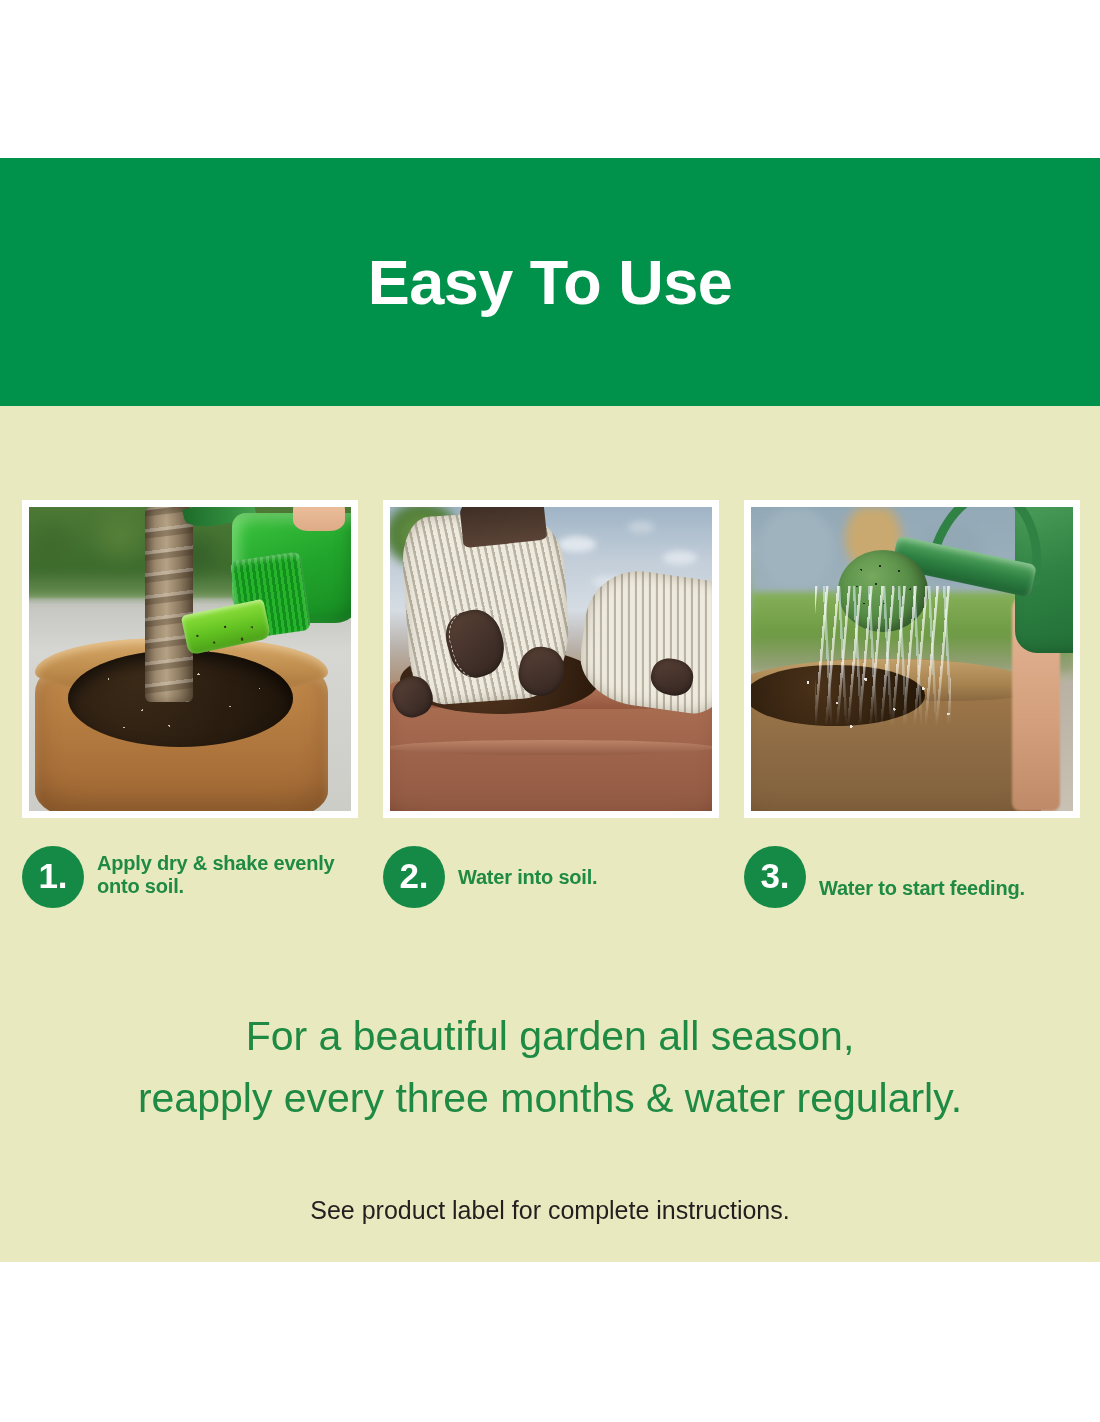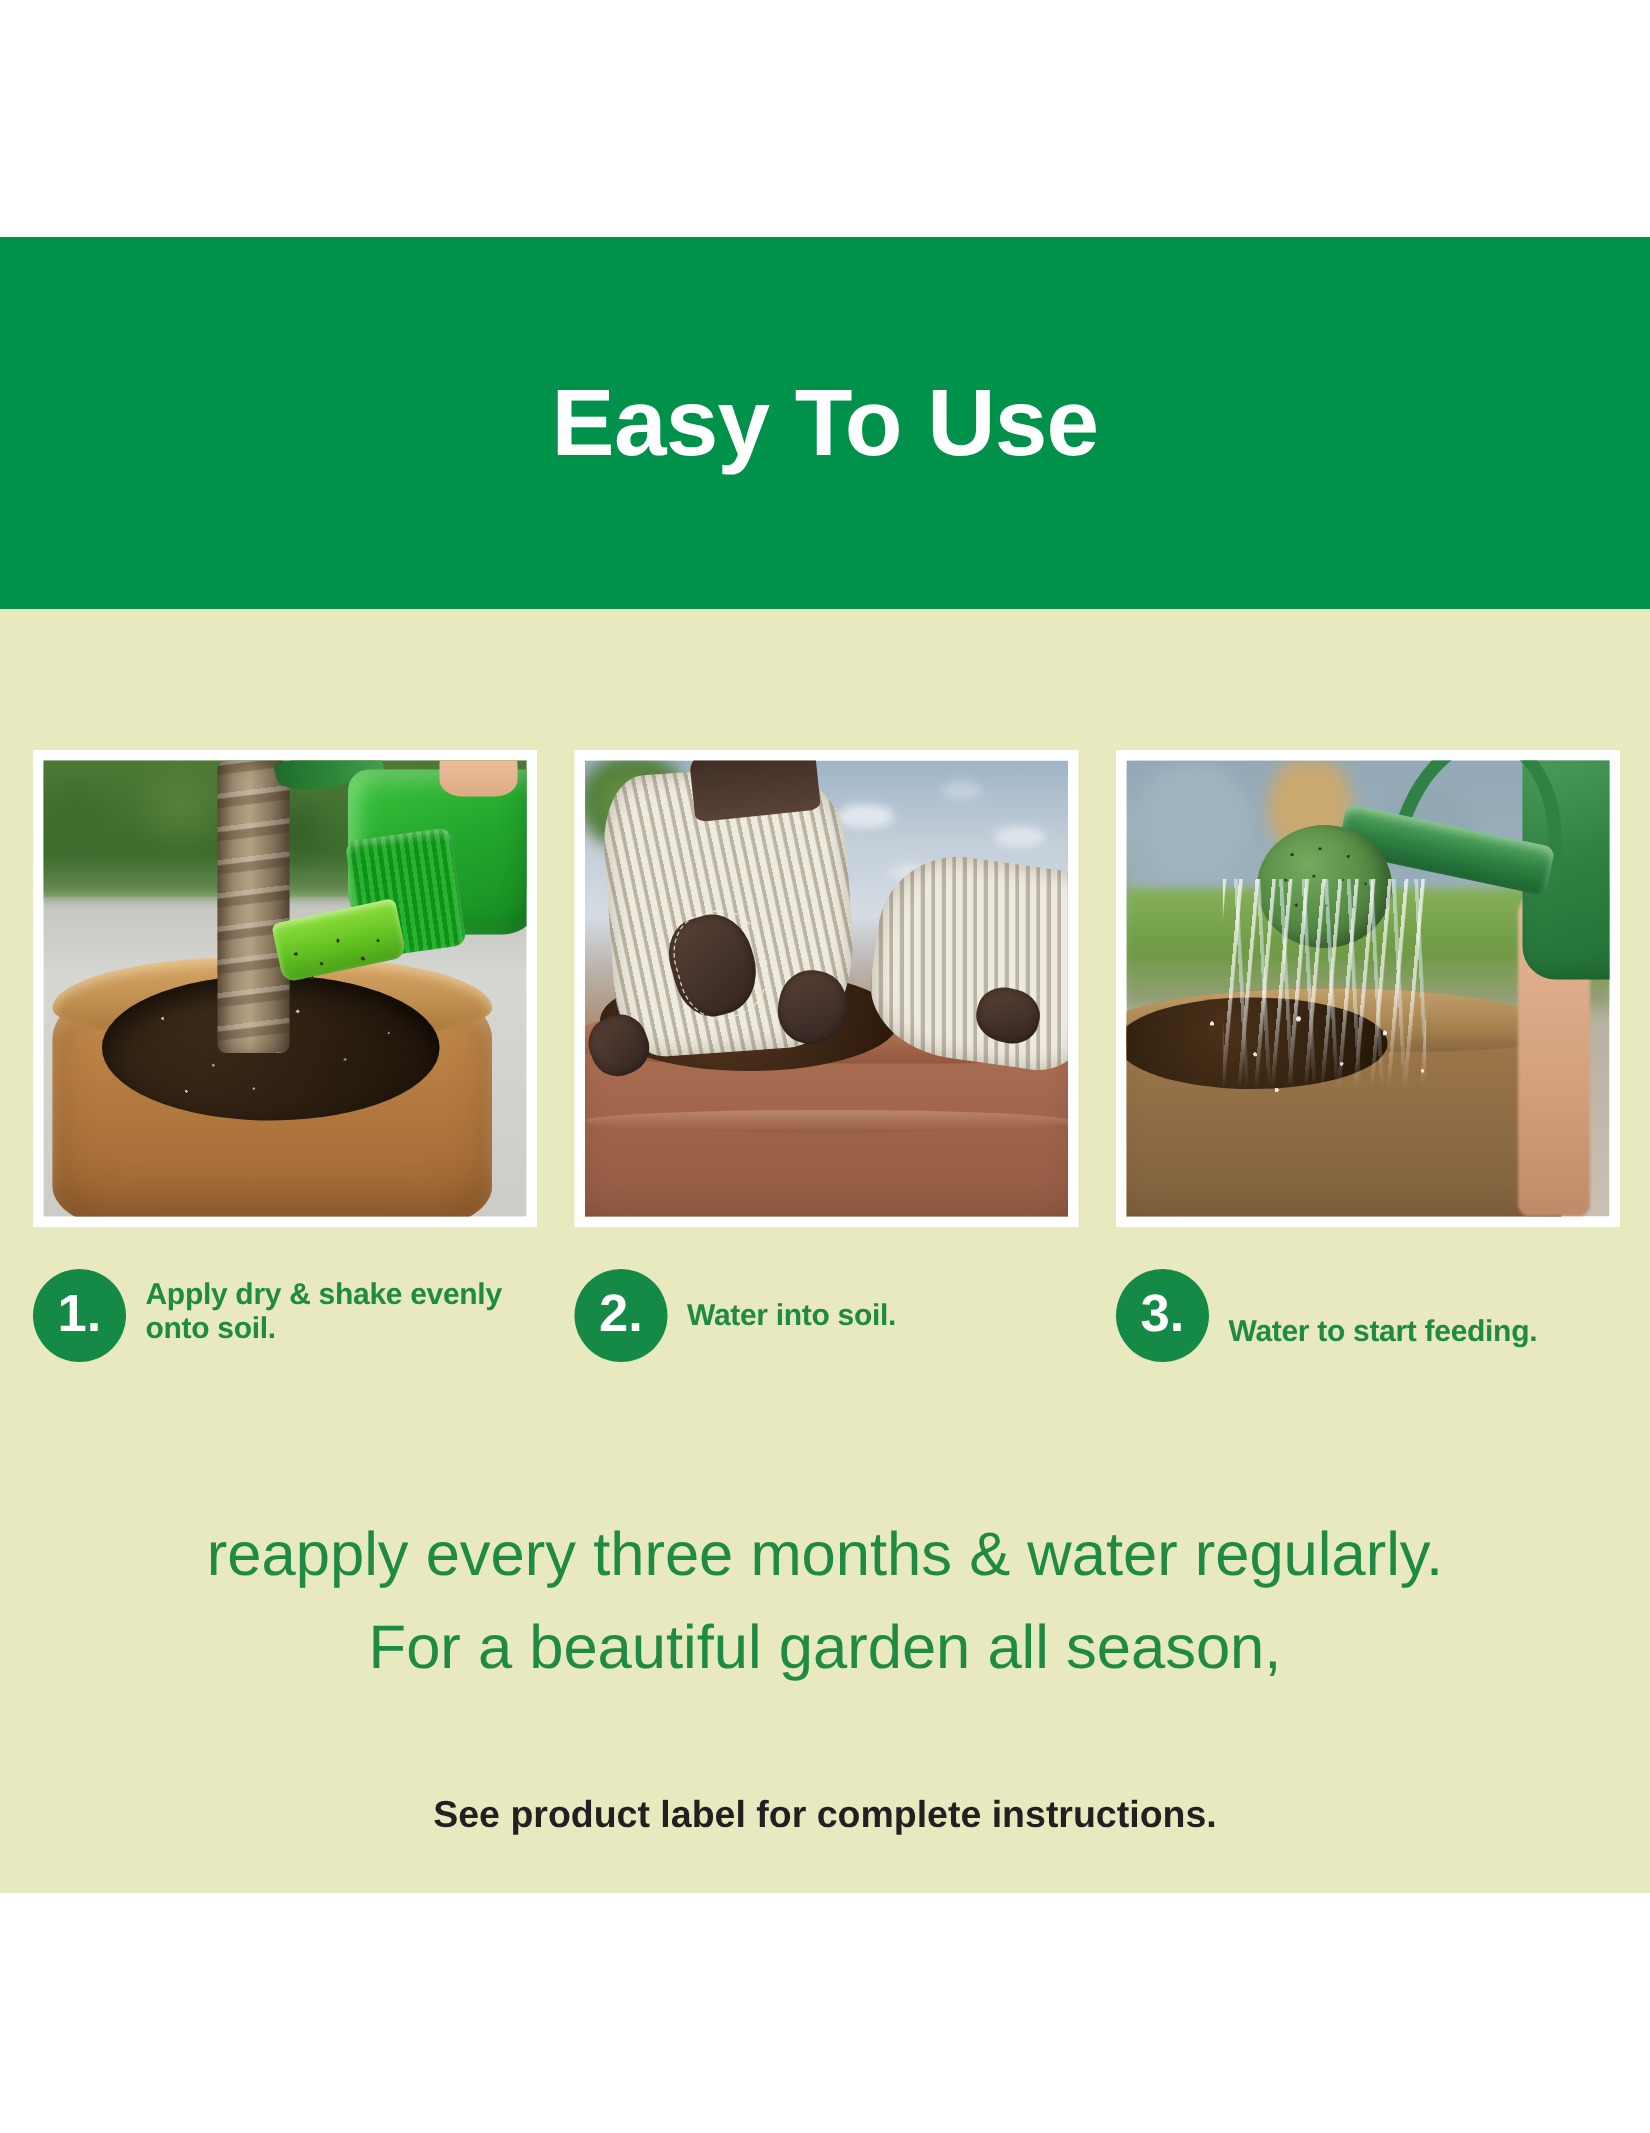--- a/index.html
+++ b/index.html
@@ -501,21 +501,20 @@
   
   .footer-note {
     position: absolute;
     left: 0;
     top: 790px;          
     width: 1100px;
     text-align: center;
     color: #231f20;
     font-size: 25px;
     font-family: "Liberation Sans", sans-serif;
-    font-weight: bold;
   }
 
   
   .bottom-strip {
     position: absolute;
     left: 0; top: 1262px;
     width: 1100px;
     height: 160px;
     background: #ffffff;
   }
@@ -609,22 +608,22 @@
       </div>
 
       <div class="step step-3">
         <div class="step-badge">3.</div>
         <div class="step-text">Water to start feeding.</div>
       </div>
 
     </div>
 
     <div class="tagline">
+      <div>For a beautiful garden all season,</div>
       <div>reapply every three months &amp; water regularly.</div>
-      <div>For a beautiful garden all season,</div>
     </div>
 
     <div class="footer-note">See product label for complete instructions.</div>
 
   </div>
 
   <div class="bottom-strip"></div>
 
 </div>
 

